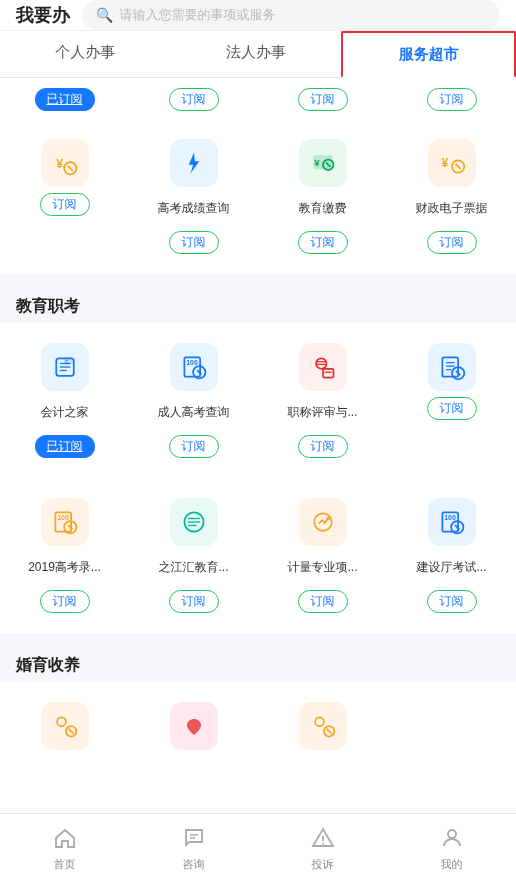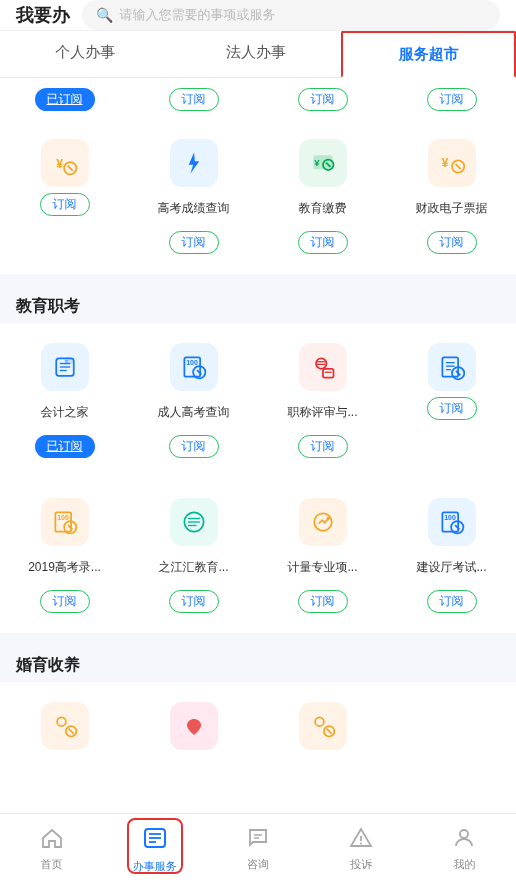--- a/index.html
+++ b/index.html
@@ -459,31 +459,20 @@
 
   <div class="nav-item">
     <span class="nav-icon">
       <svg width="24" height="24" viewBox="0 0 24 24">
         <path d="M3 12L12 4L21 12V21H15V15H9V21H3V12Z" fill="none" stroke="#aaa" stroke-width="1.8"></path>
       </svg>
     </span>
     <span class="nav-label">首页</span>
   </div>
 
-  <div class="nav-item active highlighted">
-    <span class="nav-icon">
-      <svg width="28" height="28" viewBox="0 0 28 28">
-        <rect x="4" y="5" width="20" height="18" rx="3" fill="none" stroke="#1677ff" stroke-width="2"></rect>
-        <line x1="8" y1="10" x2="20" y2="10" stroke="#1677ff" stroke-width="1.8"></line>
-        <line x1="8" y1="14" x2="20" y2="14" stroke="#1677ff" stroke-width="1.8"></line>
-        <line x1="8" y1="18" x2="15" y2="18" stroke="#1677ff" stroke-width="1.8"></line>
-      </svg>
-    </span>
-    <span class="nav-label">办事服务</span>
-  </div>
 
   <div class="nav-item">
     <span class="nav-icon">
       <svg width="24" height="24" viewBox="0 0 24 24">
         <path d="M4 4h16v12H7l-3 3V4z" fill="none" stroke="#aaa" stroke-width="1.8"></path>
         <line x1="8" y1="9" x2="16" y2="9" stroke="#aaa" stroke-width="1.5"></line>
         <line x1="8" y1="12" x2="13" y2="12" stroke="#aaa" stroke-width="1.5"></line>
       </svg>
     </span>
     <span class="nav-label">咨询</span>

